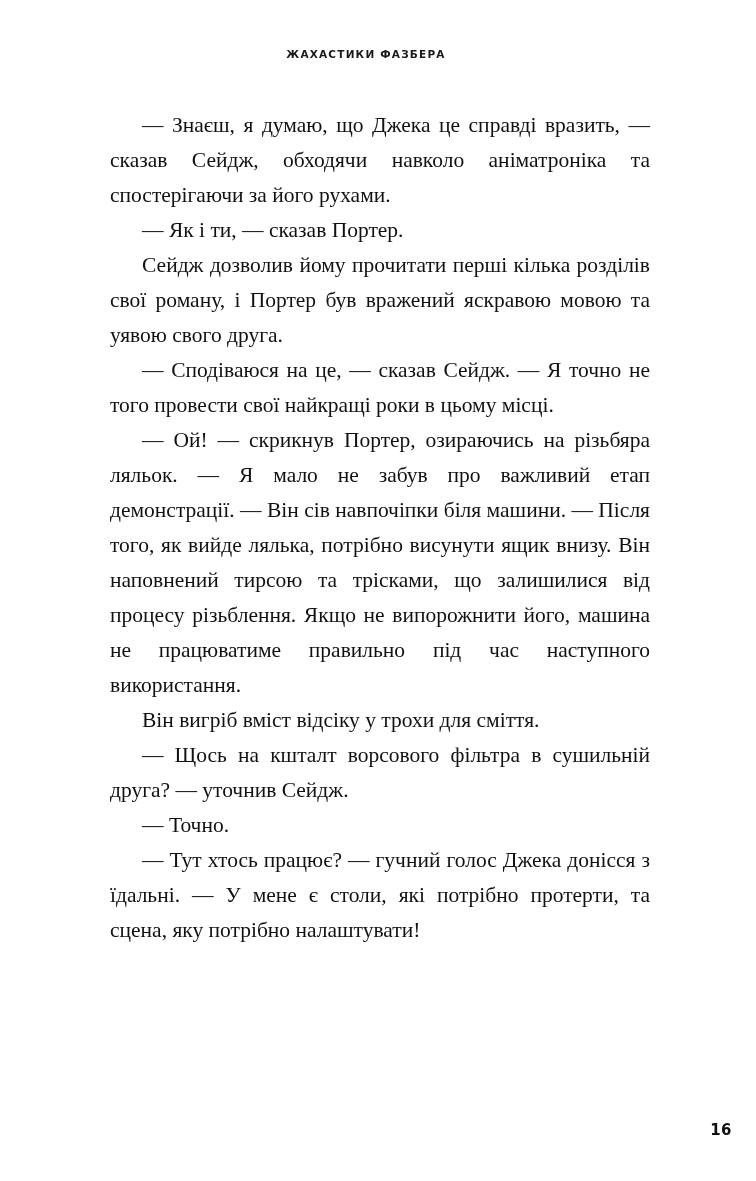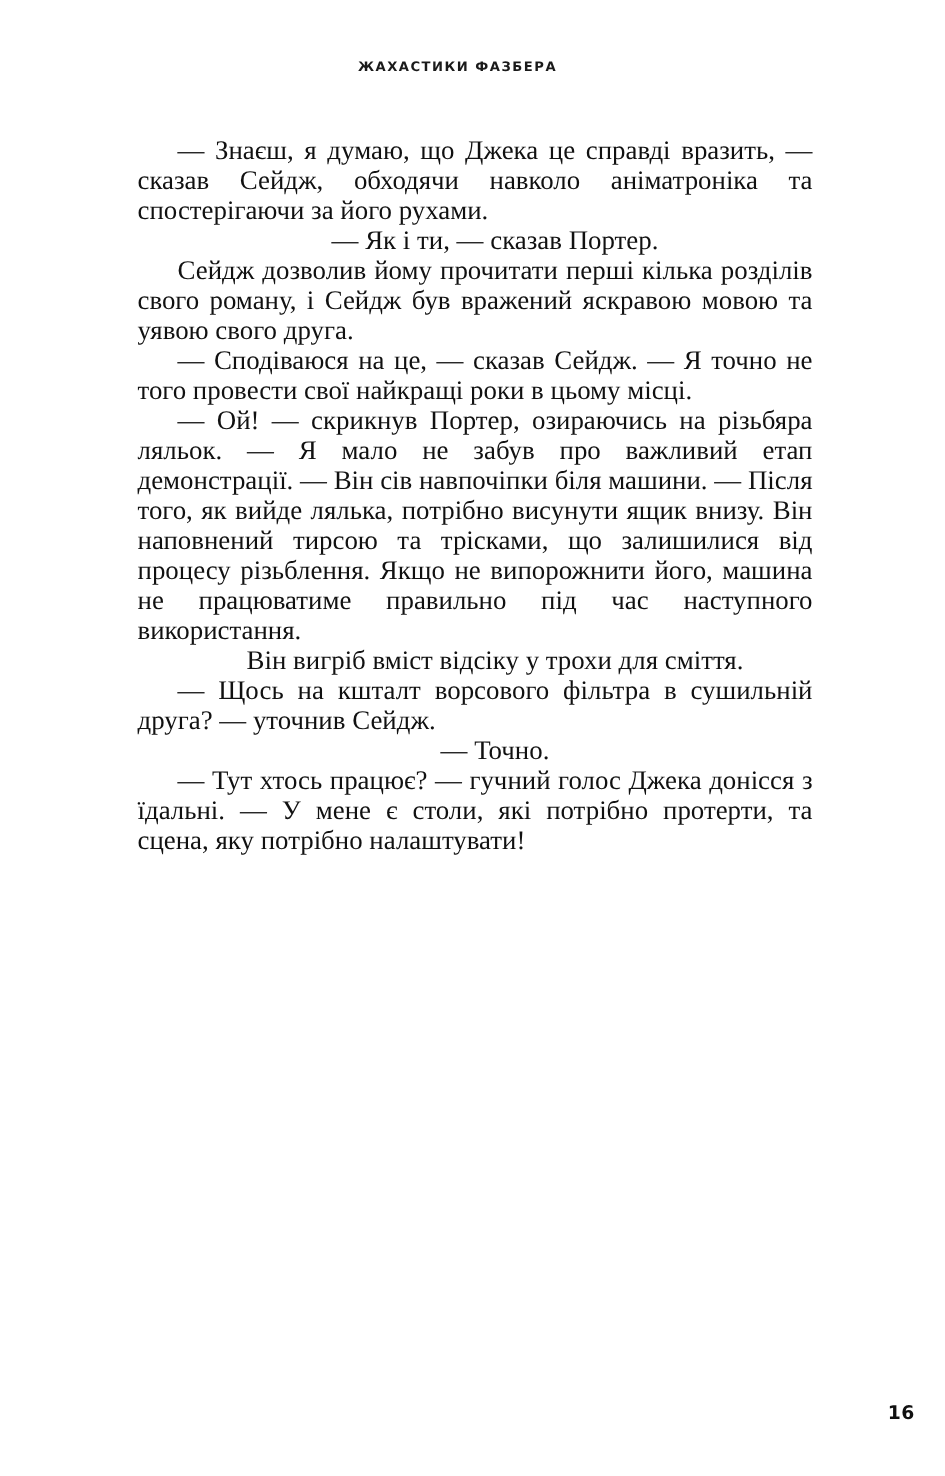--- a/index.html
+++ b/index.html
@@ -36,29 +36,29 @@
   }
   .body-block {
     position: absolute;
     top: 108px;
     left: 110px;
     width: 540px;
   }
   .body-block p {
     margin: 0;
     font-size: 21.5px;
-    line-height: 24px;
+    line-height: 35px;
     text-align: justify;
     text-justify: inter-word;
     text-indent: 32px;
     hyphens: manual;
     -webkit-hyphens: manual;
   }
   .body-block p.last-line-natural {
-    text-align: center;
+    text-align: left;
   }
   .folio {
     position: absolute;
     bottom: 42px;
     left: 0;
     right: 0;
     text-align: right;
     font-family: "DejaVu Sans", sans-serif;
     font-size: 15px;
     font-weight: bold;
@@ -69,21 +69,21 @@
 </head>
 <body>
 
 <div class="page">
 
   <div class="running-head">ЖАХАСТИКИ ФАЗБЕРА</div>
 
   <div class="body-block">
     <p>— Знаєш, я думаю, що Джека це справді вразить, — сказав Сейдж, обходячи навколо аніматроніка та спостерігаючи за його рухами.</p>
     <p class="last-line-natural">— Як і ти, — сказав Портер.</p>
-    <p>Сейдж дозволив йому прочитати перші кілька розділів свого роману, і Сейдж був вражений яскравою мовою та уявою свого друга.</p>
+    <p>Сейдж дозволив йому прочитати перші кілька розділів свої роману, і Портер був вражений яскравою мовою та уявою свого друга.</p>
     <p>— Сподіваюся на це, — сказав Сейдж. — Я точно не того провести свої найкращі роки в цьому місці.</p>
     <p>— Ой! — скрикнув Портер, озираючись на різьбяра ляльок. — Я мало не забув про важливий етап демонстрації. — Він сів навпочіпки біля машини. — Після того, як вийде лялька, потрібно висунути ящик внизу. Він наповнений тирсою та трісками, що залишилися від процесу різьблення. Якщо не випорожнити його, машина не працюватиме правильно під час наступного використання.</p>
     <p class="last-line-natural">Він вигріб вміст відсіку у трохи для сміття.</p>
     <p>— Щось на кшталт ворсового фільтра в сушильній друга? — уточнив Сейдж.</p>
     <p class="last-line-natural">— Точно.</p>
     <p>— Тут хтось працює? — гучний голос Джека донісся з їдальні. — У мене є столи, які потрібно протерти, та сцена, яку потрібно налаштувати!</p>
   </div>
 
   <div class="folio">16</div>
 

